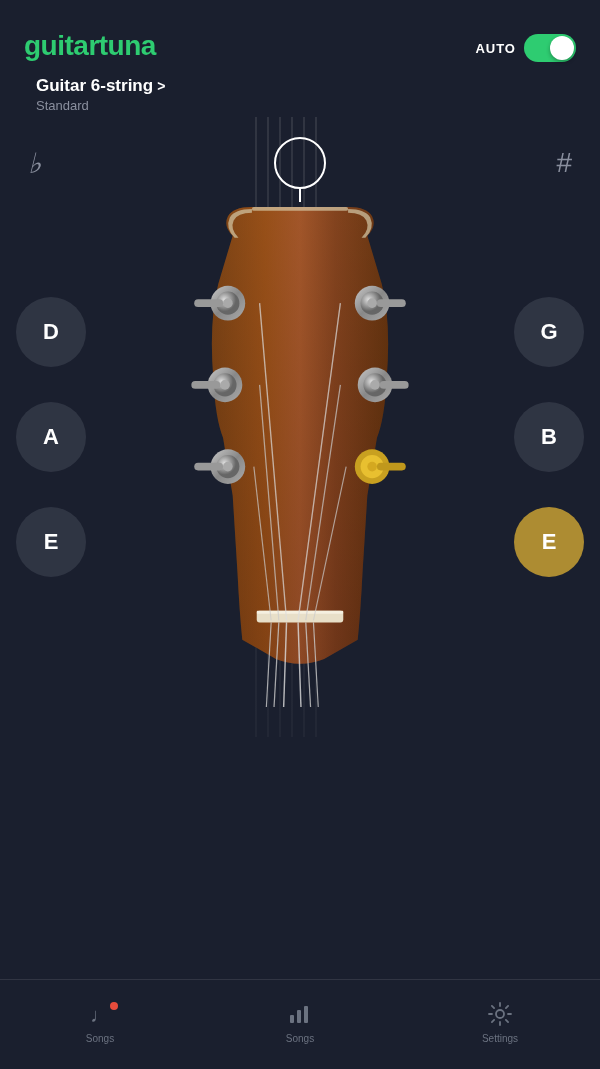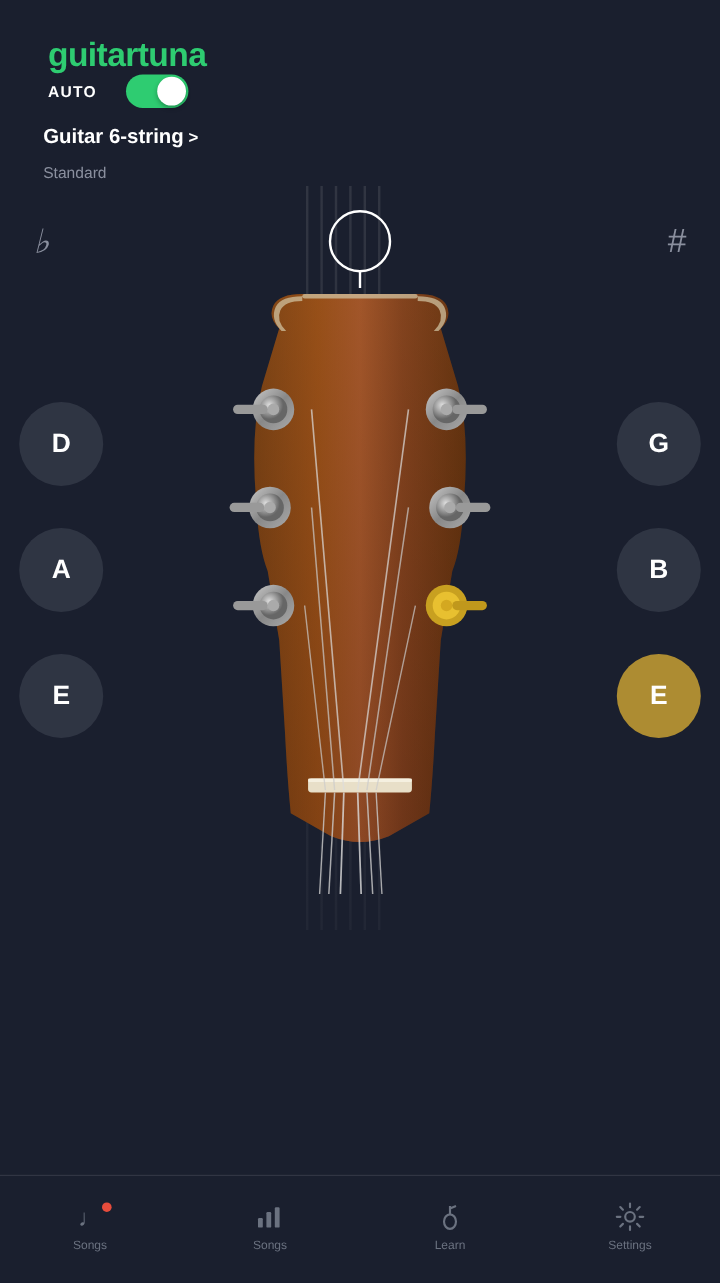--- a/index.html
+++ b/index.html
@@ -10,40 +10,39 @@
       background: #1a1f2e;
       font-family: -apple-system, BlinkMacSystemFont, 'Segoe UI', sans-serif;
       overflow: hidden;
       position: relative;
     }
 
     
     .header {
       display: flex;
       justify-content: space-between;
-      align-items: flex-start;
-      padding: 30px 40px 10px;
-      flex-direction: column;
+      align-items: flex-end;
+      padding: 30px 24px 10px;
     }
 
     .logo {
       font-size: 28px;
       font-weight: 700;
       color: white;
       letter-spacing: -0.5px;
     }
 
     .logo span {
       color: #2ecc71;
     }
 
     .auto-toggle {
       display: flex;
       align-items: center;
-      gap: 24px;
+      gap: 8px;
     }
 
     .auto-label {
       color: white;
       font-size: 13px;
       font-weight: 600;
       letter-spacing: 1px;
     }
 
     .toggle-switch {
@@ -82,21 +81,21 @@
     }
 
     .instrument-chevron {
       color: white;
       font-size: 14px;
     }
 
     .tuning-name {
       color: #8a8f9e;
       font-size: 13px;
-      margin-top: 12px;
+      margin-top: 2px;
     }
 
     
     .tuner-area {
       position: relative;
       width: 100%;
       height: 620px;
       display: flex;
       align-items: flex-start;
       justify-content: center;
@@ -442,31 +441,20 @@
       <svg width="26" height="26" viewBox="0 0 26 26" fill="#6b7280" xmlns="http://www.w3.org/2000/svg">
         <rect x="3" y="14" width="4" height="8" rx="1"></rect>
         <rect x="10" y="9" width="4" height="13" rx="1"></rect>
         <rect x="17" y="5" width="4" height="17" rx="1"></rect>
       </svg>
     </div>
     <span class="nav-label">Songs</span>
   </div>
 
 
-  <div class="nav-item">
-    <div class="nav-icon">
-      <svg width="26" height="26" viewBox="0 0 26 26" fill="none" xmlns="http://www.w3.org/2000/svg">
-
-        <ellipse cx="13" cy="17" rx="5" ry="6" stroke="#6b7280" stroke-width="1.8" fill="none"></ellipse>
-        <line x1="13" y1="11" x2="13" y2="4" stroke="#6b7280" stroke-width="1.8"></line>
-        <line x1="13" y1="6" x2="18" y2="4" stroke="#6b7280" stroke-width="1.8"></line>
-      </svg>
-    </div>
-    <span class="nav-label">Learn</span>
-  </div>
 
   <div class="nav-item">
     <div class="nav-icon">
       <svg width="26" height="26" viewBox="0 0 26 26" fill="none" xmlns="http://www.w3.org/2000/svg">
         <circle cx="13" cy="13" r="4" stroke="#6b7280" stroke-width="1.8" fill="none"></circle>
         <path d="M13 2 L13 5 M13 21 L13 24 M2 13 L5 13 M21 13 L24 13 M4.9 4.9 L7.1 7.1 M18.9 18.9 L21.1 21.1 M4.9 21.1 L7.1 18.9 M18.9 7.1 L21.1 4.9" stroke="#6b7280" stroke-width="1.8" stroke-linecap="round"></path>
       </svg>
     </div>
     <span class="nav-label">Settings</span>
   </div>

